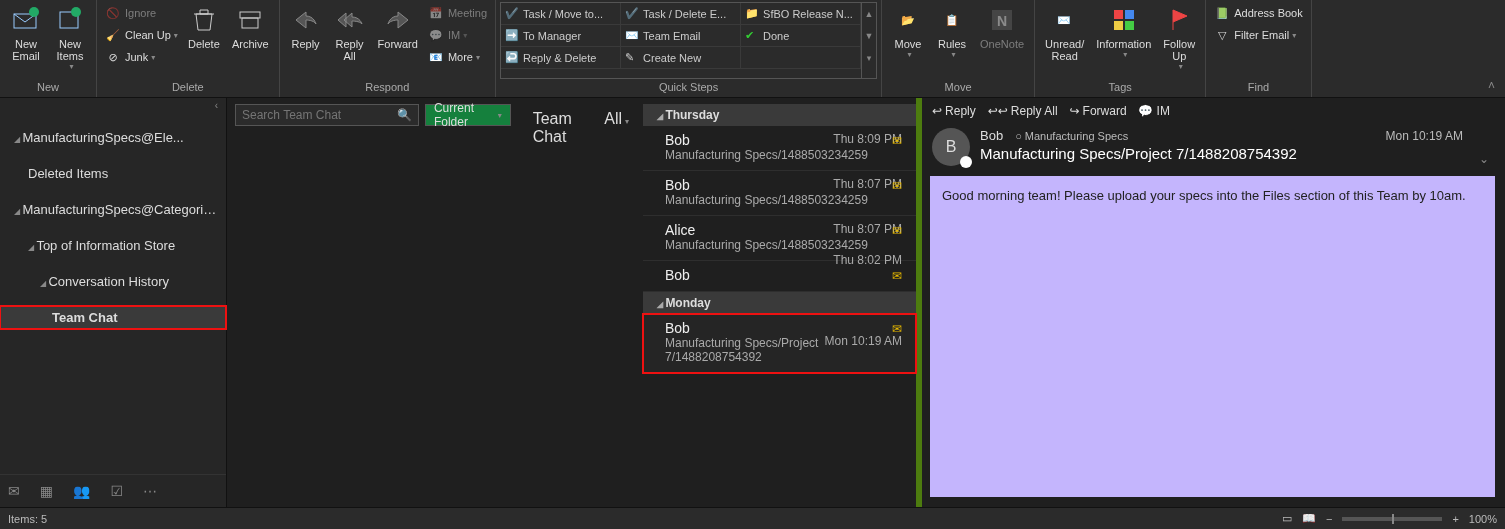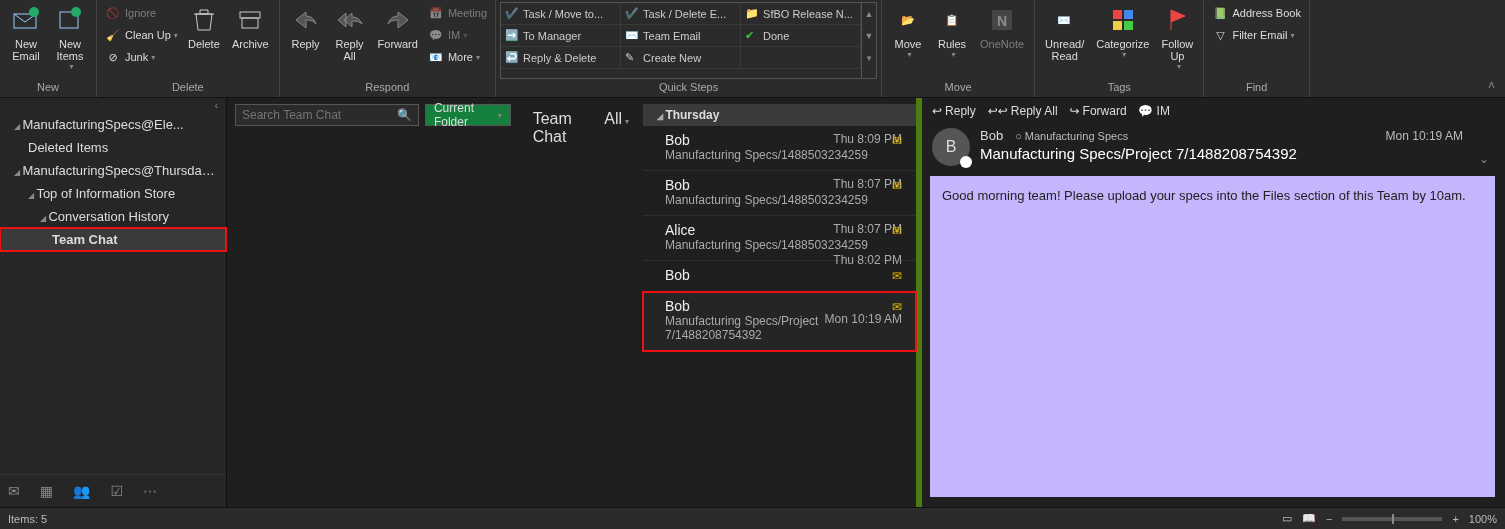--- a/index.html
+++ b/index.html
@@ -22,21 +22,21 @@
 .qs-cell .ic { width: 14px; height: 14px; margin-right: 4px; }
 .qs-arrows { display:flex; flex-direction:column; border:1px solid #555; border-left:none;}
 .qs-arrows span{ width:14px; height:22px; display:flex; align-items:center; justify-content:center; color:#888; font-size:9px;}
 .search-people { width: 165px; height: 20px; background:#2b2b2b; border:1px solid #666; color:#888; padding:0 4px; font-size:11px; }
 .ribbon-collapse { margin-left:auto; align-self:flex-end; padding:4px 10px; color:#888;}
 
 
 .main { flex: 1; display: flex; background: #1f1f1f; overflow:hidden;}
 .folder-pane { width: 227px; background: #262626; border-right: 1px solid #111; display:flex; flex-direction:column;}
 .folder-pane .collapse { text-align: right; padding:2px 8px; color:#888; font-size:10px;}
-.tree-item { padding: 4px 8px 4px 14px; color:#ddd; font-size:13px; white-space:nowrap; overflow:hidden; text-overflow:ellipsis;}
+.tree-item { padding: 4px 8px 4px 14px; color:#ddd; font-size:13px; white-space:nowrap; overflow:hidden; text-overflow:ellipsis;margin-top:13px;}
 .tree-item.root { font-weight:normal;}
 .tree-item.root::before { content:"◢ "; font-size:8px; color:#888;}
 .tree-sub { padding-left: 28px;}
 .tree-sub2 { padding-left: 40px;}
 .tree-sub3 { padding-left: 52px;}
 .tree-sub.exp::before, .tree-sub2.exp::before { content:"◢ "; font-size:8px; color:#888;}
 .tree-selected { background:#3a3a3a; font-weight:bold;}
 .red-box { outline: 2px solid #e11; outline-offset:-1px;}
 .folder-bottom { margin-top:auto; display:flex; padding:8px; gap:20px; border-top:1px solid #333;}
 .folder-bottom span { color:#888; font-size:14px;}
@@ -271,21 +271,21 @@
         </div>
       <div class="rbtn-lg drop">
           <span class="ic">
             <svg width="28" height="28">
               <rect x="4" y="4" width="9" height="9" fill="#e44"></rect>
               <rect x="15" y="4" width="9" height="9" fill="#48e"></rect>
               <rect x="4" y="15" width="9" height="9" fill="#ec4"></rect>
               <rect x="15" y="15" width="9" height="9" fill="#4c4"></rect>
             </svg>
           </span>
-          <span>Categorize</span>
+          <span>Information</span>
         </div>
       <div class="rbtn-lg drop">
           <span class="ic">
             <svg width="28" height="28">
               <path d="M8 4 L8 24 M8 4 L22 10 L8 16" fill="#e44" stroke="#e44"></path>
             </svg>
           </span>
           <span style="white-space:pre-line">Follow
 Up</span>
         </div>
@@ -310,21 +310,21 @@
   </div>
   <div class="ribbon-collapse">˄</div>
 </div>
 
 <div class="main">
 
   <div class="folder-pane">
     <div class="collapse">‹</div>
     <div class="tree-item root">ManufacturingSpecs@Ele...</div>
     <div class="tree-item tree-sub">Deleted Items</div>
-    <div class="tree-item root">ManufacturingSpecs@Thursday...</div>
+    <div class="tree-item root">ManufacturingSpecs@Categorize...</div>
     <div class="tree-item tree-sub exp">Top of Information Store</div>
     <div class="tree-item tree-sub2 exp">Conversation History</div>
     <div class="tree-item tree-sub3 tree-selected red-box">Team Chat</div>
     <div class="folder-bottom">
       <span>✉</span>
       <span>▦</span>
       <span>👥</span>
       <span>☑</span>
       <span>⋯</span>
     </div>
@@ -360,20 +360,21 @@
           <div class="from">Alice</div>
           <div class="subj">Manufacturing Specs/1488503234259</div>
           <div class="time">Thu 8:07 PM</div>
           <div class="envelope">✉</div>
         </div>
         <div class="msg">
           <div class="from">Bob</div>
           <div class="time">Thu 8:02 PM</div>
           <div class="envelope">✉</div>
         </div>
+        <div class="group-header">Monday</div>
         <div class="msg selected red-box">
           <div class="from">Bob</div>
           <div class="subj">Manufacturing Specs/Project 7/1488208754392</div>
           <div class="time">Mon 10:19 AM</div>
           <div class="envelope">✉</div>
         </div>
       </div>
   </div>
 
   <div class="read-pane">

